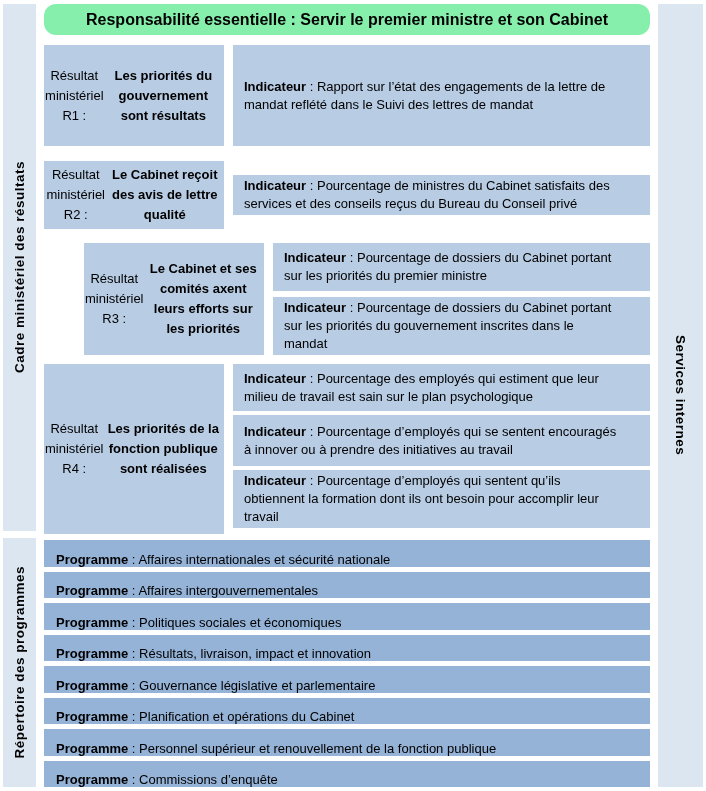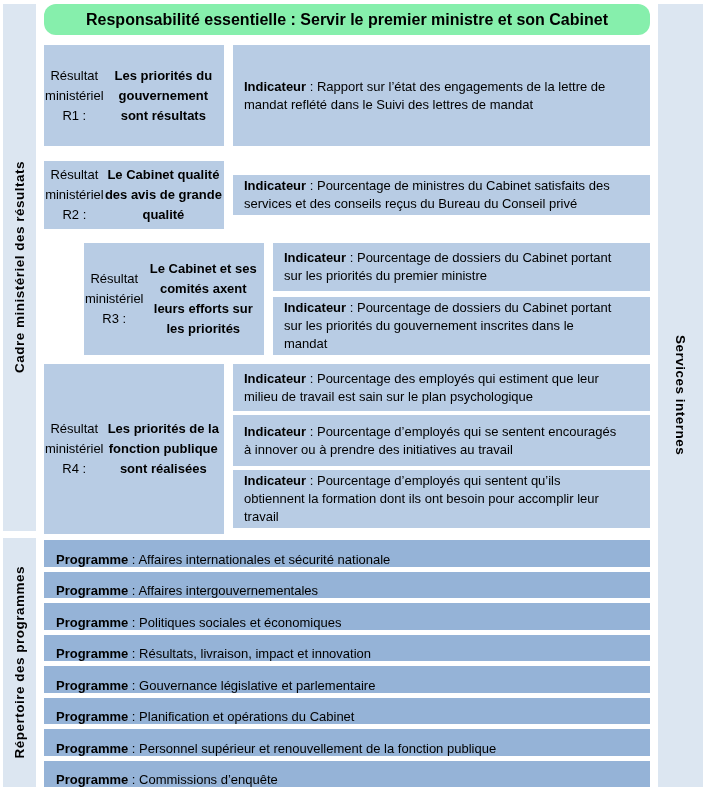--- a/index.html
+++ b/index.html
@@ -85,21 +85,21 @@
       <div class="ind-stack">
         <div class="ind-cell">
           <p><b>Indicateur</b><span> : </span><span>Rapport sur l’état des engagements de la lettre de mandat reflété dans le Suivi des lettres de mandat</span></p>
         </div>
       </div>
     </div>
 
     <div class="row r2">
       <div class="result-cell">
         <div>Résultat ministériel R2 :</div>
-        <div class="result-outcome">Le Cabinet qualité des avis de grande qualité</div>
+        <div class="result-outcome">Le Cabinet reçoit des avis de lettre qualité</div>
       </div>
       <div class="ind-stack">
         <div class="ind-cell">
           <p><b>Indicateur</b><span> : </span><span>Pourcentage de ministres du Cabinet satisfaits des services et des conseils reçus du Bureau du Conseil privé</span></p>
         </div>
       </div>
     </div>
 
     <div class="row r3">
       <div class="result-cell">

